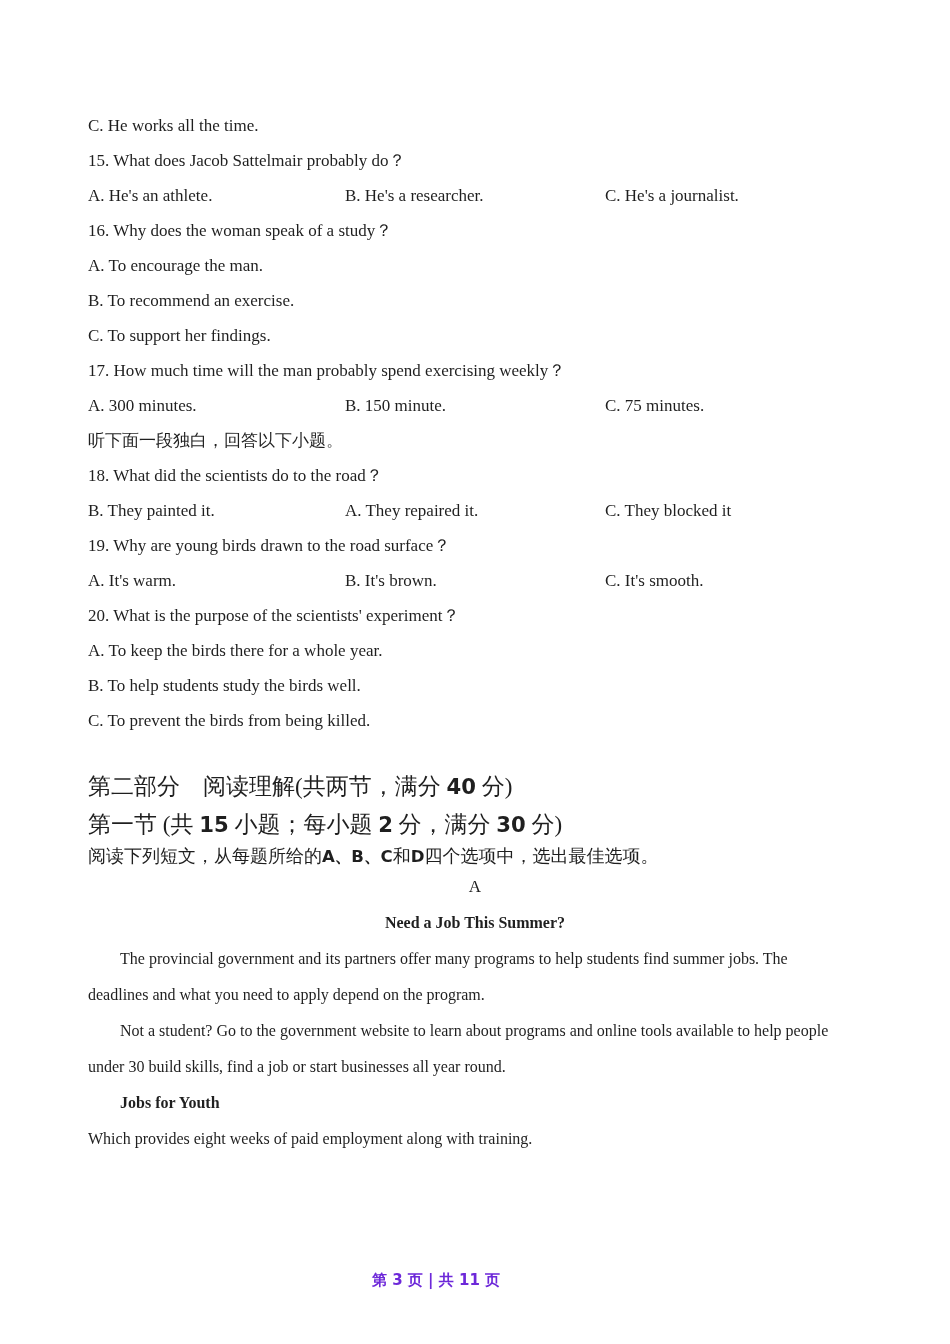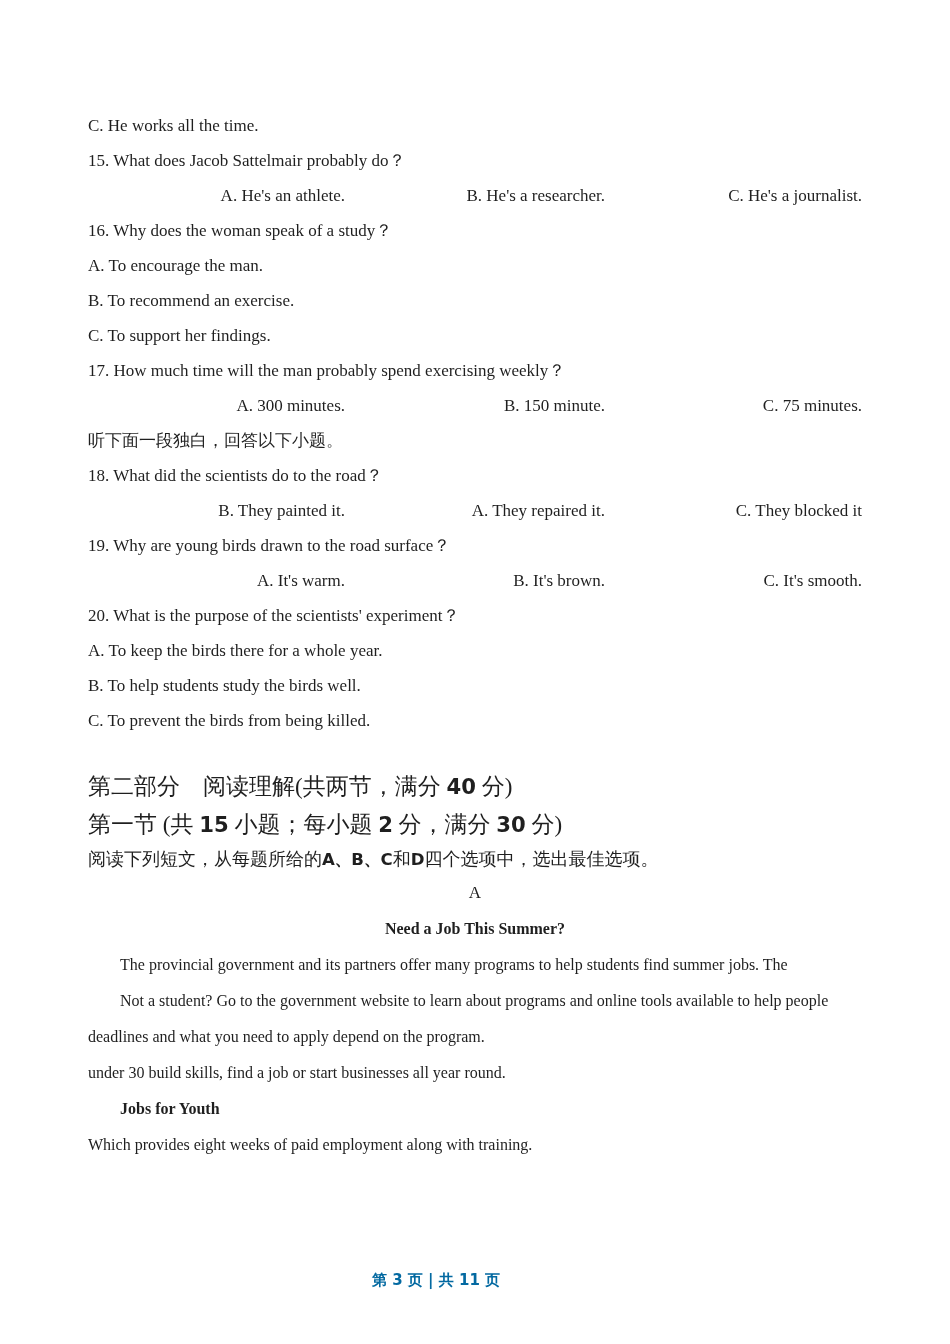--- a/index.html
+++ b/index.html
@@ -6,41 +6,41 @@
   .page{
     position:relative;
     width:872px;height:1344px;
     background:#ffffff;
     overflow:hidden;
     font-family:"Liberation Serif","DejaVu Serif",serif;
     color:#1f1f1f;
   }
   .content{position:absolute;left:88px;top:108px;width:774px;}
   .line{font-size:17px;line-height:35px;white-space:nowrap;}
-  .opts{display:grid;grid-template-columns:257px 260px 1fr;text-align:right;}
+  .opts{display:grid;grid-template-columns:257px 260px 1fr;}
   .opt{display:block;}
   
   .part2{margin-top:30px;}
   .part2 .line{line-height:36px;font-size:16px;}
   .part2 .zh{line-height:38px;font-size:23px;}
-  .part2 .zh-instruction{line-height:30px;font-size:18px;}
+  .part2 .zh-instruction{line-height:24px;font-size:18px;}
   .num{
     font-family:"DejaVu Sans","Liberation Sans",sans-serif;
     font-weight:600;
     font-size:0.92em;
   }
   .center{text-align:center;}
   .bold{font-weight:bold;}
   .indent{padding-left:32px;}
   .passage-title{font-size:17px;}
   .footer{
     position:absolute;left:0;right:0;top:1264px;
     text-align:center;
     font-family:"DejaVu Sans","Liberation Sans",sans-serif;
-    font-size:15px;font-weight:600;color:#0369a1;
+    font-size:15px;font-weight:600;color:#6d28d9;
     line-height:32px;
   }
 </style>
 </head>
 <body>
 
 <div class="page">
   <div class="content">
 
     <div class="line">C. He works all the time.</div>
@@ -96,23 +96,23 @@
       </div>
 
       <div class="line zh-instruction">
         <span>阅读下列短文，从每题所给的</span><span class="num">A、B、C</span><span>和</span><span class="num">D</span><span>四个选项中，选出最佳选项。</span>
       </div>
 
       <div class="line center" style="font-size:17px;">A</div>
       <div class="line center bold passage-title">Need a Job This Summer?</div>
 
       <div class="line indent">The provincial government and its partners offer many programs to help students find summer jobs. The</div>
+      <div class="line">deadlines and what you need to apply depend on the program.</div>
+
       <div class="line indent">Not a student? Go to the government website to learn about programs and online tools available to help people</div>
-
-      <div class="line">deadlines and what you need to apply depend on the program.</div>
       <div class="line">under 30 build skills, find a job or start businesses all year round.</div>
 
       <div class="line indent bold">Jobs for Youth</div>
 
       <div class="line">Which provides eight weeks of paid employment along with training.</div>
 
     </div>
   </div>
 
   <div class="footer">

